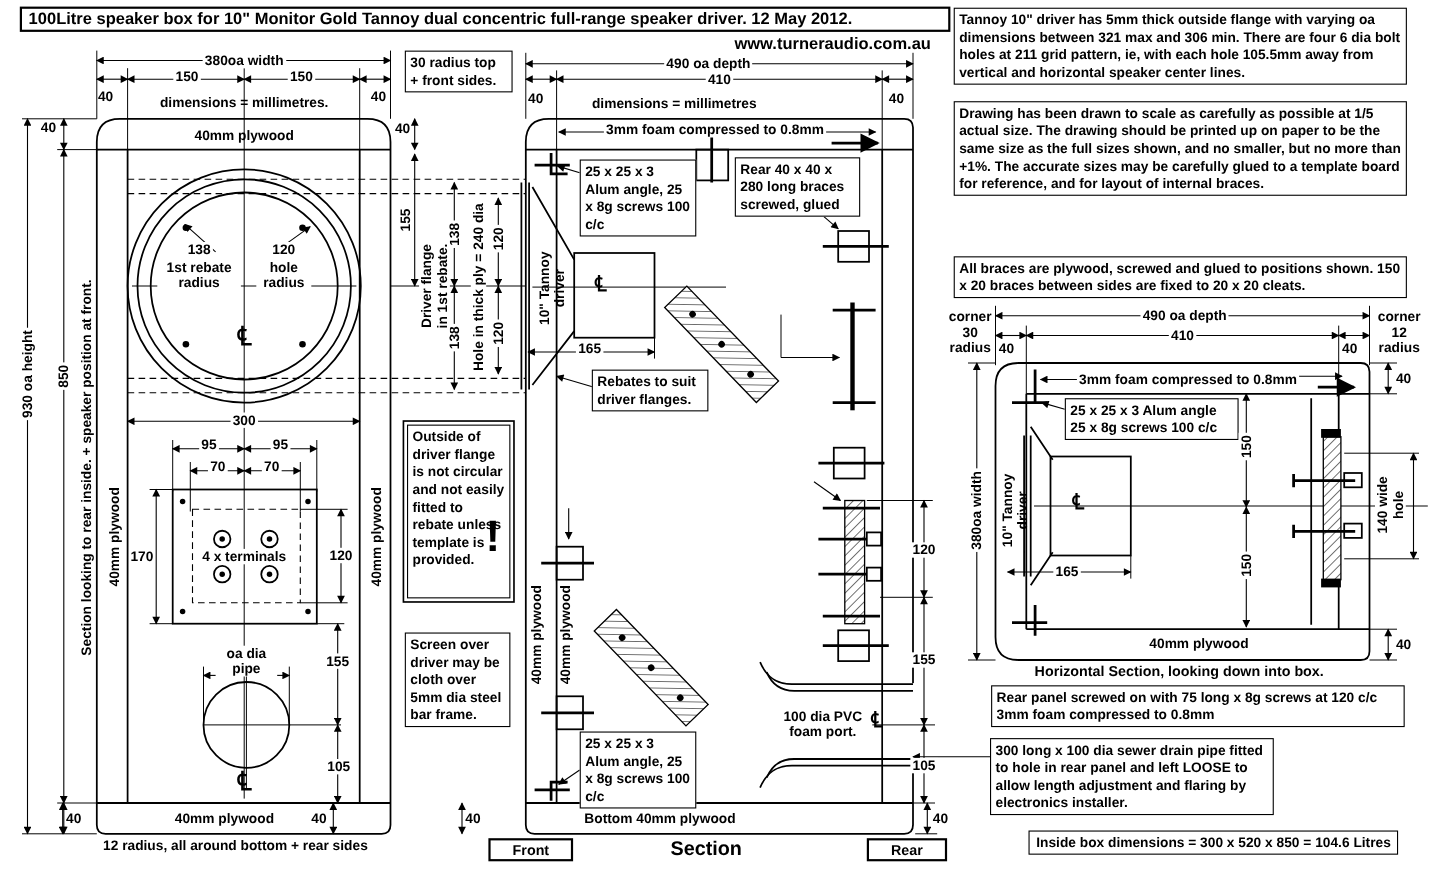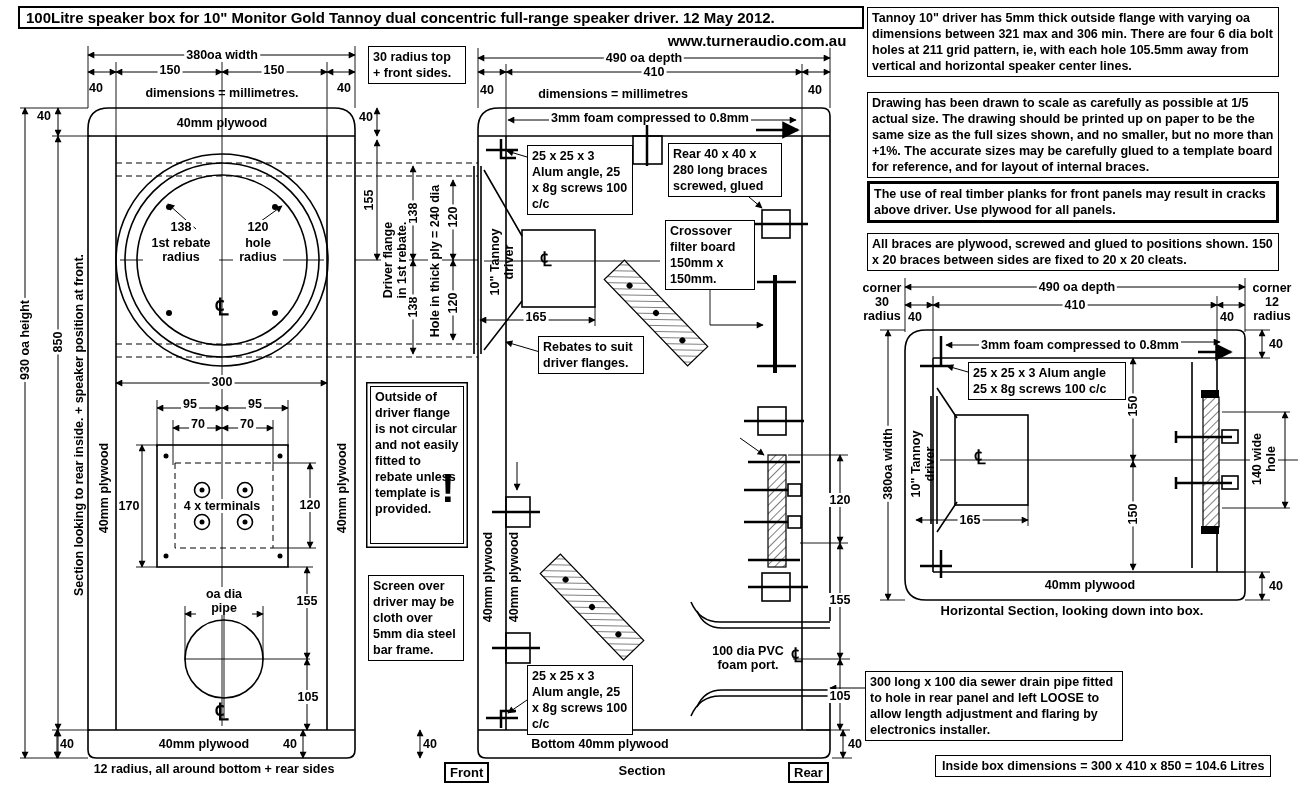--- a/index.html
+++ b/index.html
@@ -10,21 +10,21 @@
        text-align:center;line-height:1.12}
   .rot{transform:translate(-50%,-50%) rotate(-90deg)}
   .bg{background:#fff;padding:0 2px}
   .wr{white-space:normal}
   .big{font-size:24px}
   .note{position:absolute;border:1.5px solid #000;background:#fff;font-size:12.5px;
         line-height:1.28;padding:2px 4px}
   .thickb{border-width:3px}
   .dbl{box-shadow:0 0 0 2.5px #fff,0 0 0 4px #000}
   .lbl{position:absolute;border:2px solid #000;background:#fff;font-size:13px;
-       padding:0 4px;line-height:17px}
+       padding:0 20px;line-height:17px}
   .titlebox{position:absolute;left:18px;top:6px;width:830px;border:2px solid #000;
        background:#fff;font-size:15px;padding:1px 6px;white-space:nowrap}
   .o{stroke:#000;stroke-width:1.6;fill:none}
   .t{stroke:#000;stroke-width:0.9;fill:none}
   .d{stroke:#000;stroke-width:1;fill:none}
   .dash{stroke:#000;stroke-width:1;fill:none;stroke-dasharray:6 4}
   .thk{stroke:#000;stroke-width:2.5;fill:none}
   .xthk{stroke:#000;stroke-width:4;fill:none}
 </style>
 </head>
@@ -215,24 +215,24 @@
     <rect class="o" x="1222" y="476" width="16" height="13"></rect>
     <path class="d" marker-end="url(#arr)" d="M968,372 L947,366"></path>
   </g>
 </svg>
 
 <div class="titlebox">100Litre speaker box for 10" Monitor Gold Tannoy dual concentric full-range speaker driver. 12 May 2012.</div>
 <div class="pin" style="left:757px;top:41px;font-size:15px">www.turneraudio.com.au</div>
 
 <div class="note" style="left:867px;top:7px;width:402px">Tannoy 10" driver has 5mm thick outside flange with varying oa dimensions between 321 max and 306 min.  There are four 6 dia bolt holes at 211 grid pattern, ie, with each hole 105.5mm away from vertical and horizontal speaker center lines.</div>
 <div class="note" style="left:867px;top:92px;width:402px">Drawing has been drawn to scale as carefully as possible at 1/5 actual size. The drawing should be printed up on paper to be the same size as the full sizes shown, and no smaller, but no more than +1%. The accurate sizes may be carefully glued to a template board for reference, and for layout of internal braces.</div>
-<div class="note thickb" style="left:867px;top:181px;width:398px">The use of real timber planks for front panels may result in cracks  above driver. Use plywood for all panels.</div>
 <div class="note" style="left:867px;top:233px;width:402px">All braces are plywood, screwed and glued to positions shown. 150 x 20 braces between sides are fixed to 20 x 20 cleats.</div>
-<div class="note" style="left:865px;top:671px;width:248px">300 long x 100 dia sewer drain pipe fitted to hole in rear panel and left LOOSE to allow length adjustment and flaring by electronics installer.</div>
-<div class="note" style="left:935px;top:755px;padding:2px 6px">Inside box dimensions = 300 x 410 x 850 = 104.6 Litres</div>
+<div class="note" style="left:901px;top:623px;width:366px">Rear panel screwed on with 75 long x 8g screws at 120 c/c 3mm foam compressed to 0.8mm</div>
+<div class="note" style="left:900px;top:671px;width:248px">300 long x 100 dia sewer drain pipe fitted to hole in rear panel and left LOOSE to allow length adjustment and flaring by electronics installer.</div>
+<div class="note" style="left:935px;top:755px;padding:2px 6px">Inside box dimensions = 300 x 520 x 850 = 104.6 Litres</div>
 
 <div class="pin bg" style="left:222px;top:55px">380oa width</div>
 <div class="pin bg" style="left:170px;top:70px">150</div>
 <div class="pin bg" style="left:274px;top:70px">150</div>
 <div class="pin" style="left:96px;top:88px">40</div>
 <div class="pin" style="left:344px;top:88px">40</div>
 <div class="pin" style="left:222px;top:93px">dimensions = millimetres.</div>
 <div class="note" style="left:368px;top:46px;width:88px">30 radius top + front sides.</div>
 <div class="pin" style="left:222px;top:123px">40mm plywood</div>
 <div class="pin" style="left:44px;top:116px">40</div>
@@ -277,37 +277,36 @@
 <div class="note" style="left:368px;top:575px;width:86px">Screen over driver may be cloth over 5mm dia steel bar frame.</div>
 
 <div class="pin bg" style="left:644px;top:58px">490 oa depth</div>
 <div class="pin bg" style="left:654px;top:72px">410</div>
 <div class="pin" style="left:487px;top:90px">40</div>
 <div class="pin" style="left:815px;top:90px">40</div>
 <div class="pin" style="left:613px;top:94px">dimensions = millimetres</div>
 <div class="pin bg" style="left:650px;top:118px">3mm foam compressed to 0.8mm</div>
 <div class="note" style="left:527px;top:145px;width:96px">25 x 25 x 3 Alum angle, 25 x 8g screws 100 c/c</div>
 <div class="note" style="left:668px;top:143px;width:104px">Rear 40 x 40 x 280 long braces screwed, glued</div>
-<div class="note" style="left:665px;top:220px;width:80px">Crossover filter board 150mm x 150mm.</div>
 <div class="pin rot wr" style="left:502px;top:262px;width:72px">10" Tannoy driver</div>
 <div class="pin" style="left:546px;top:259px;font-size:20px">℄</div>
 <div class="pin bg" style="left:536px;top:317px">165</div>
 <div class="note" style="left:538px;top:336px;width:96px">Rebates to suit driver flanges.</div>
 <div class="pin rot" style="left:488px;top:577px">40mm plywood</div>
 <div class="pin rot" style="left:514px;top:577px">40mm plywood</div>
 <div class="pin wr bg" style="left:748px;top:658px;width:86px">100 dia PVC foam port.</div>
 <div class="pin" style="left:797px;top:655px;font-size:20px">℄</div>
 <div class="note" style="left:527px;top:665px;width:96px">25 x 25 x 3 Alum angle, 25 x 8g screws 100 c/c</div>
 <div class="pin bg" style="left:600px;top:744px">Bottom  40mm plywood</div>
 <div class="pin bg" style="left:840px;top:500px">120</div>
 <div class="pin bg" style="left:840px;top:600px">155</div>
 <div class="pin bg" style="left:840px;top:696px">105</div>
 <div class="pin bg" style="left:855px;top:744px">40</div>
 <div class="lbl" style="left:444px;top:762px">Front</div>
-<div class="pin" style="left:642px;top:771px;font-size:13px">Section</div>
+<div class="pin" style="left:642px;top:771px;font-size:18px">Section</div>
 <div class="lbl" style="left:788px;top:762px">Rear</div>
 
 <div class="pin wr" style="left:882px;top:302px;width:48px">corner 30 radius</div>
 <div class="pin wr" style="left:1272px;top:302px;width:48px">corner 12 radius</div>
 <div class="pin bg" style="left:1077px;top:287px">490 oa depth</div>
 <div class="pin bg" style="left:1075px;top:305px">410</div>
 <div class="pin" style="left:915px;top:317px">40</div>
 <div class="pin" style="left:1227px;top:317px">40</div>
 <div class="pin bg" style="left:1080px;top:345px">3mm foam compressed to 0.8mm</div>
 <div class="note" style="left:968px;top:362px;width:148px">25 x 25 x 3 Alum angle 25 x 8g screws 100 c/c</div>

